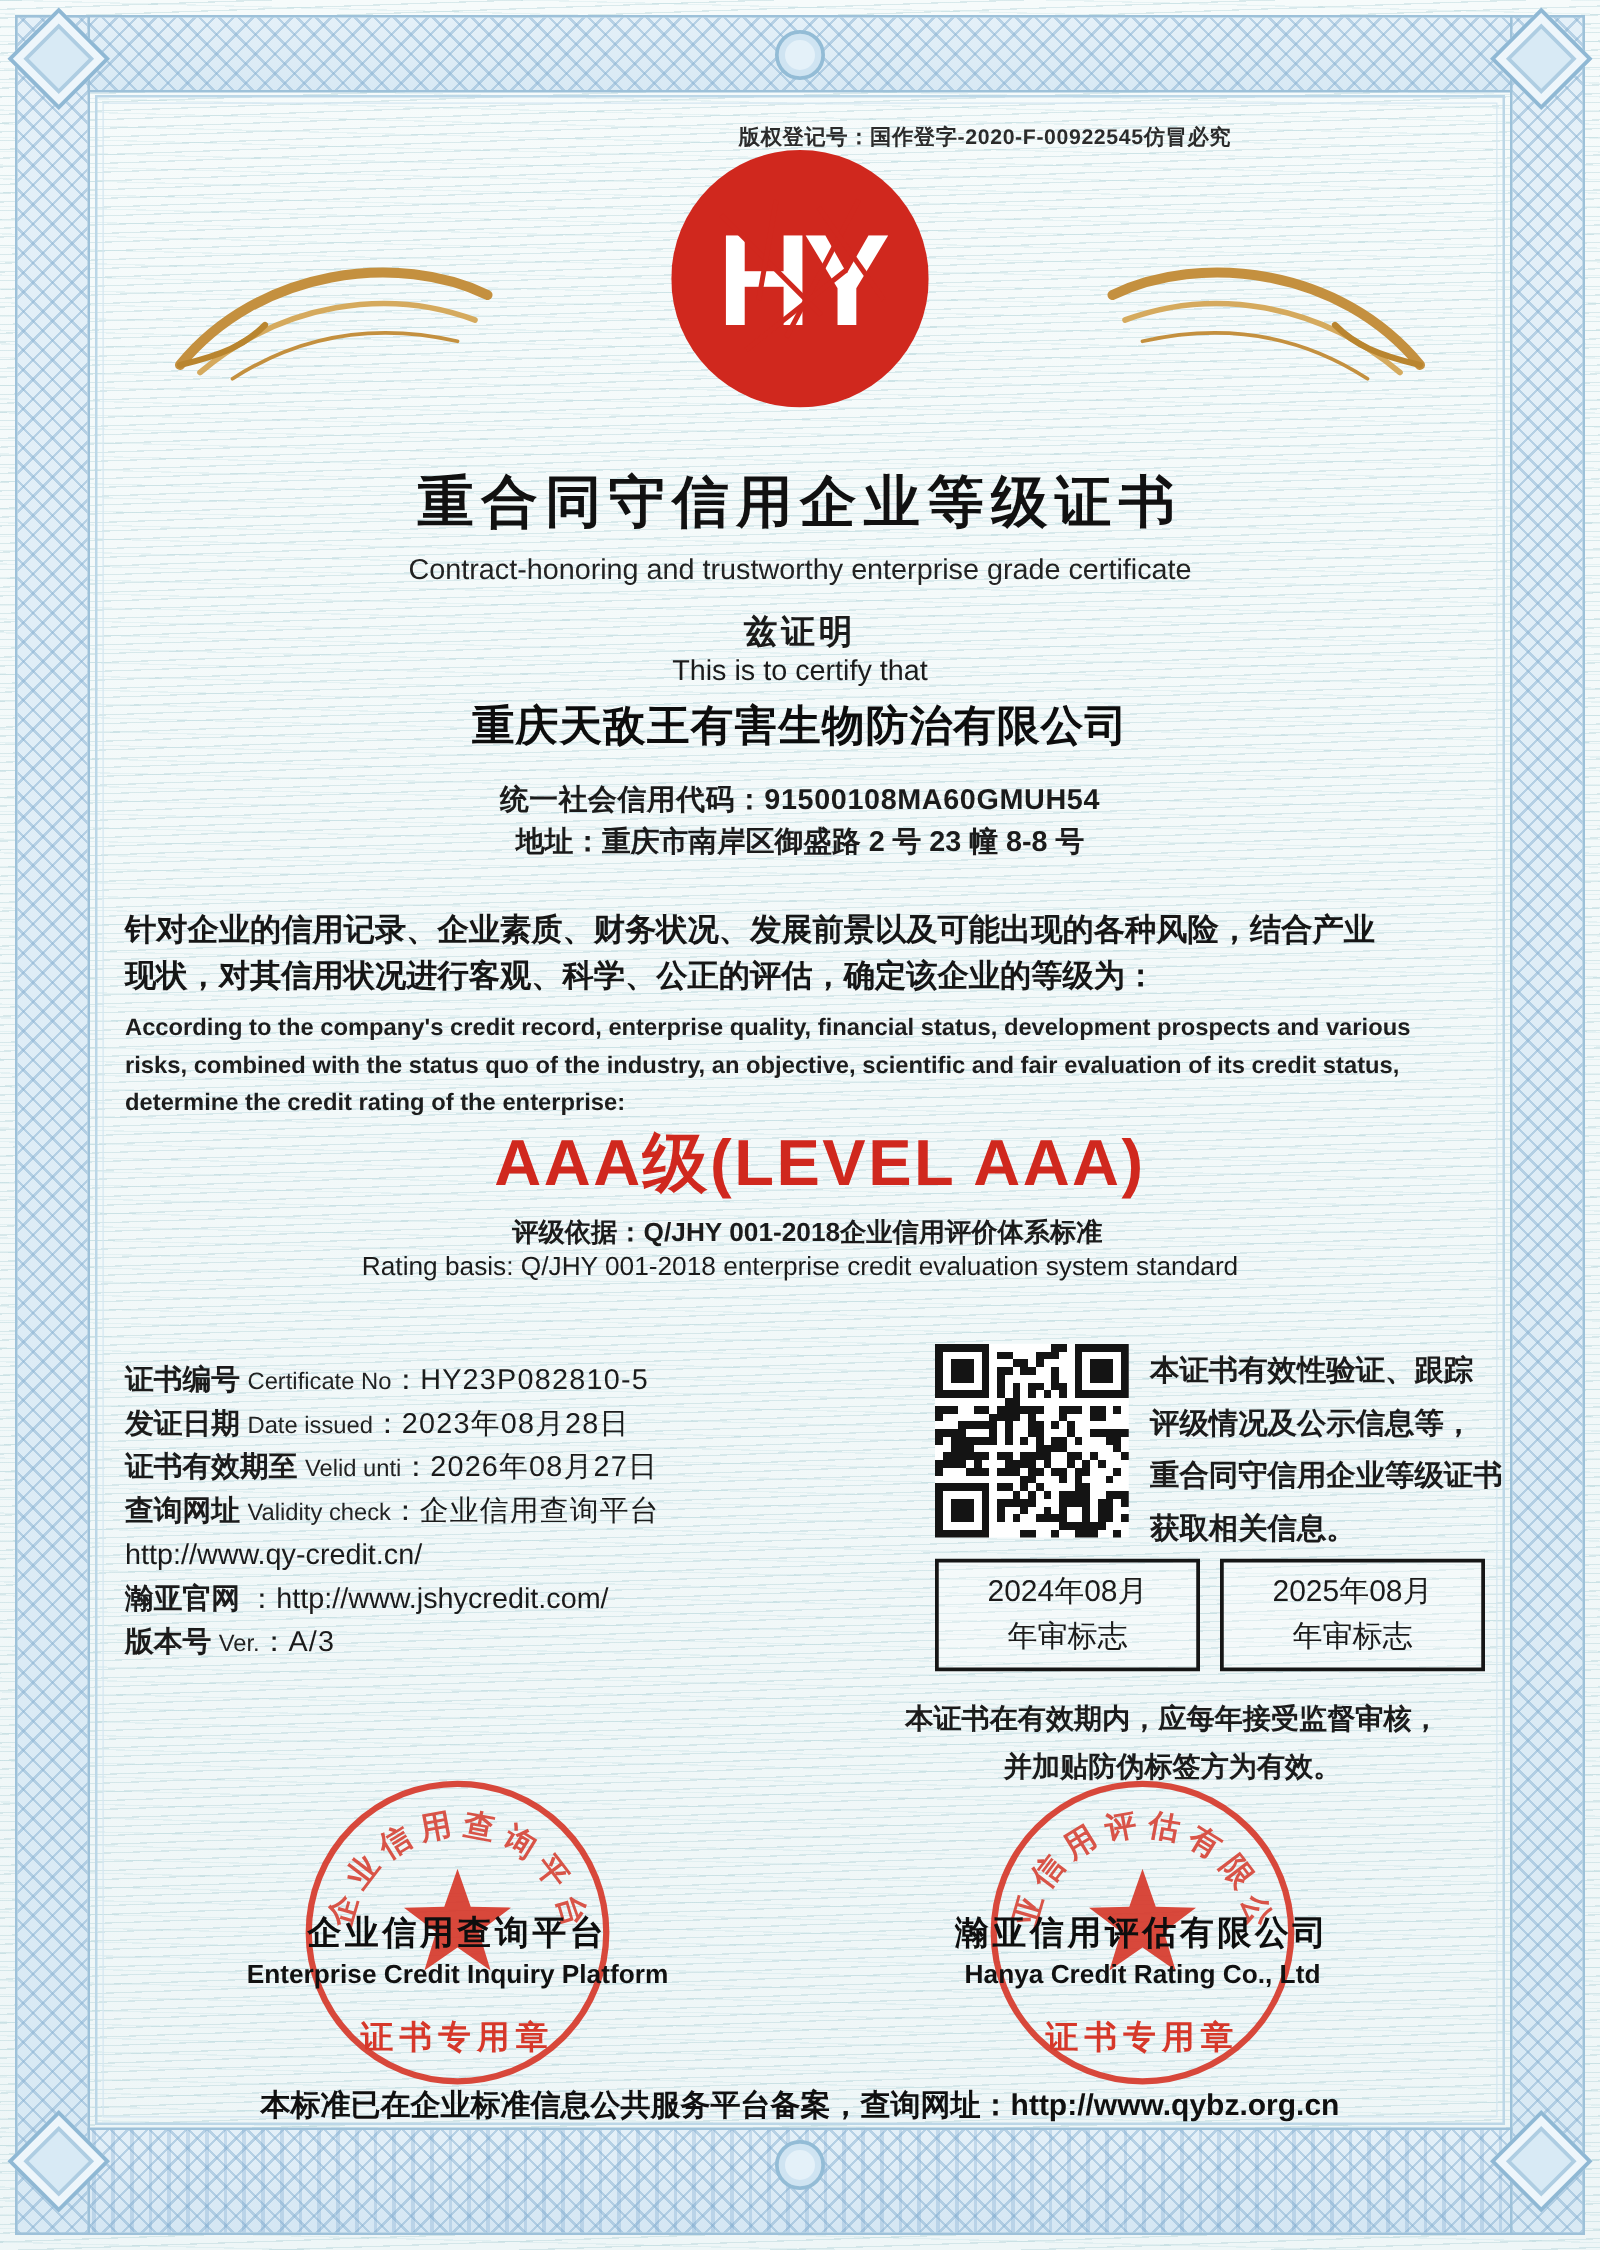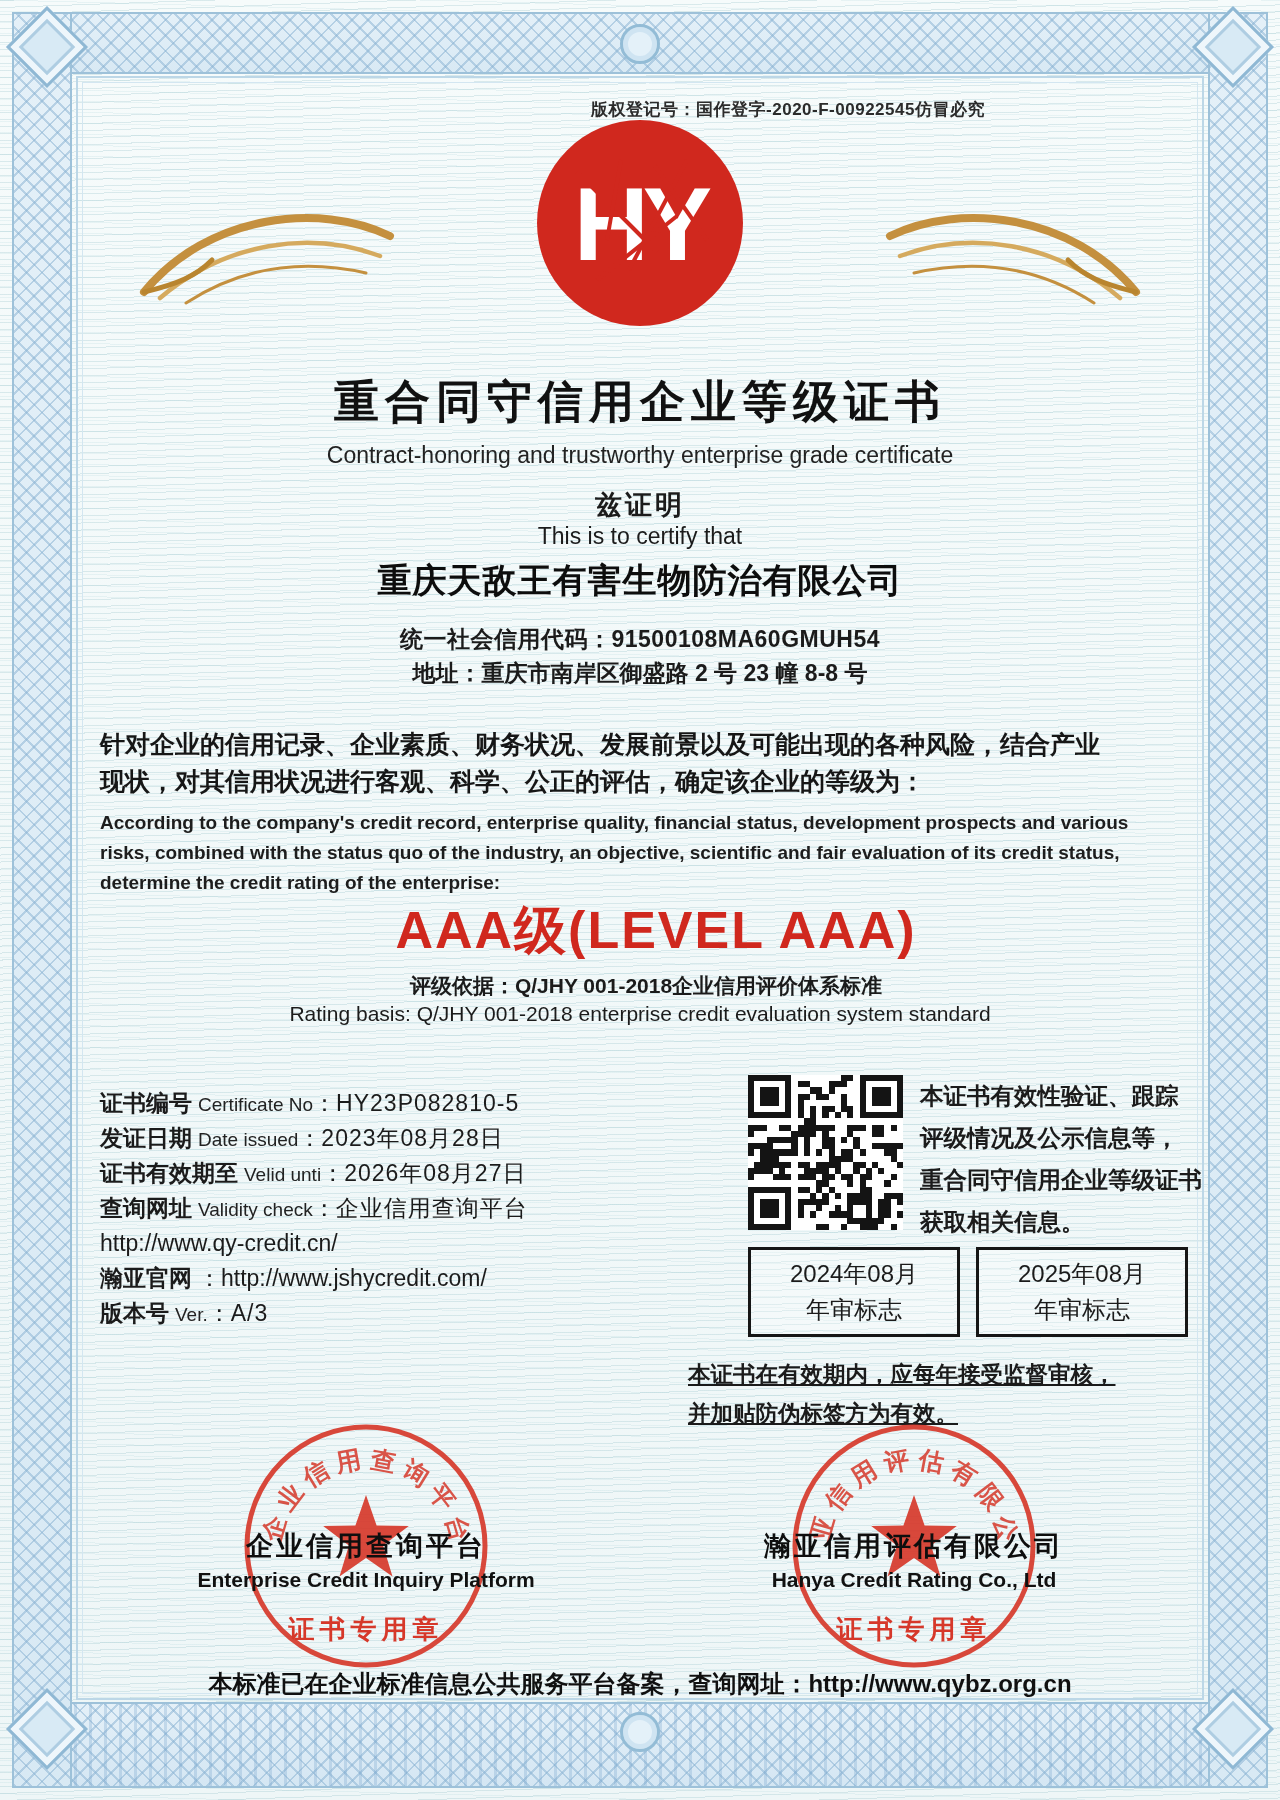--- a/index.html
+++ b/index.html
@@ -77,21 +77,21 @@
 
   
   .rcol{position:absolute;left:748px;top:1075px;width:440px;}
   .qr{position:absolute;left:0;top:0;width:155px;height:155px;background:#fff;}
   .qr-note{position:absolute;left:172px;top:0;width:268px;text-align:left;}
   .qr-note div{font-size:23.5px;font-weight:600;line-height:42px;white-space:nowrap;}
   .boxes{position:absolute;left:0;top:172px;display:flex;gap:16px;}
   .abox{width:206px;height:84px;border:3px solid #161616;text-align:center;background:rgba(255,255,255,.25);}
   .abox div{font-size:24px;font-weight:500;line-height:36px;text-align:center;}
   .abox div:first-child{margin-top:6px;}
-  .valid-note{position:absolute;left:-60px;top:280px;width:500px;text-align:left;text-decoration:underline;}
+  .valid-note{position:absolute;left:-60px;top:280px;width:500px;text-align:center;}
   .valid-note div{font-size:22.5px;font-weight:600;line-height:39px;white-space:nowrap;}
 
   
   .seal-row{position:absolute;left:92px;right:92px;top:1420px;height:280px;display:flex;}
   .seal-col{position:relative;width:50%;height:280px;text-align:center;}
   .seal-svg{position:absolute;left:50%;margin-left:-132px;top:-6px;width:264px;height:264px;}
   .org-zh{position:absolute;left:0;right:0;top:108px;font-size:27px;font-weight:800;letter-spacing:3px;color:#0e0e0e;}
   .org-en{position:absolute;left:0;right:0;top:148px;font-size:21px;font-weight:600;color:#111;}
   .stamp-txt{position:absolute;left:0;right:0;top:192px;font-size:26px;font-weight:700;letter-spacing:5px;}
 

